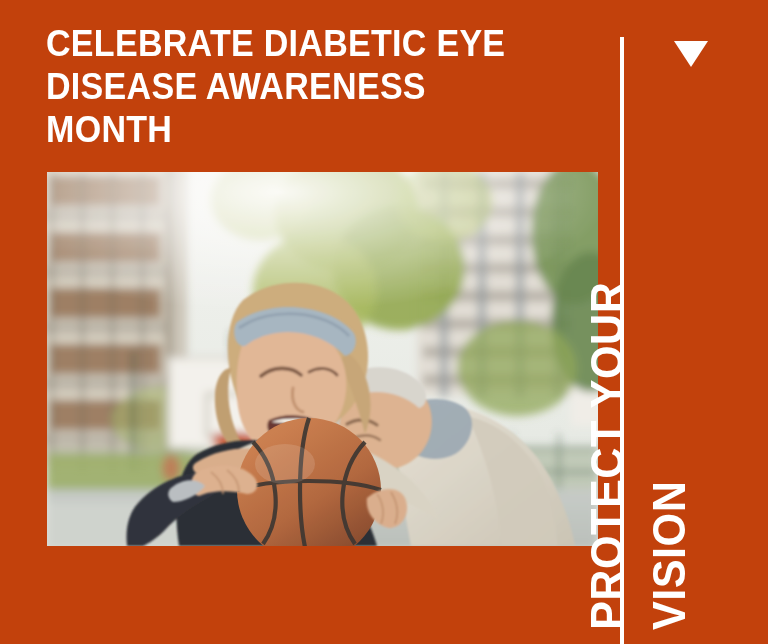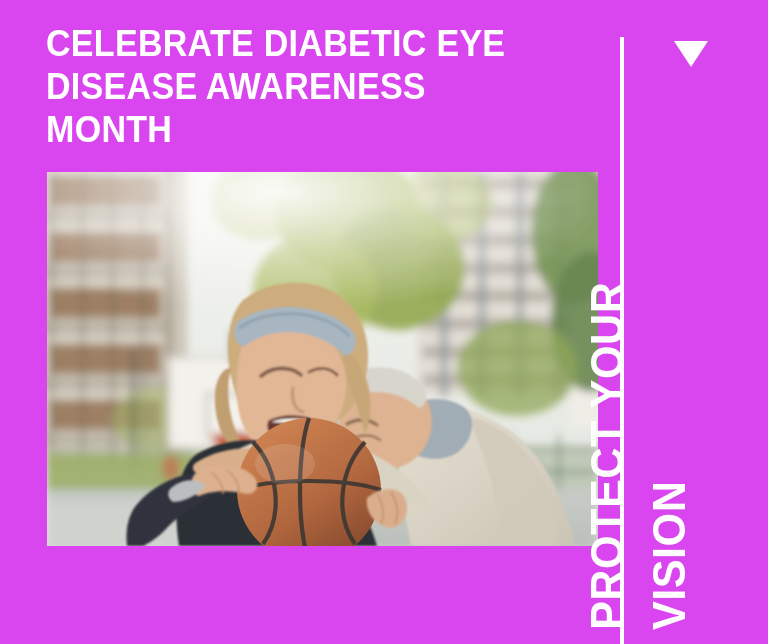--- a/index.html
+++ b/index.html
@@ -12,21 +12,21 @@
 
   body {
     font-family: "Liberation Sans", sans-serif;
     background: #27457c;
   }
 
   #poster {
     position: relative;
     width: 768px;
     height: 644px;
-    background: #d946ef;
+    background: #c2410c;
     overflow: hidden;
   }
 
   
   #headline {
     position: absolute;
     left: 46px;
     top: 22px;
     width: 540px;
     color: #ffffff;

